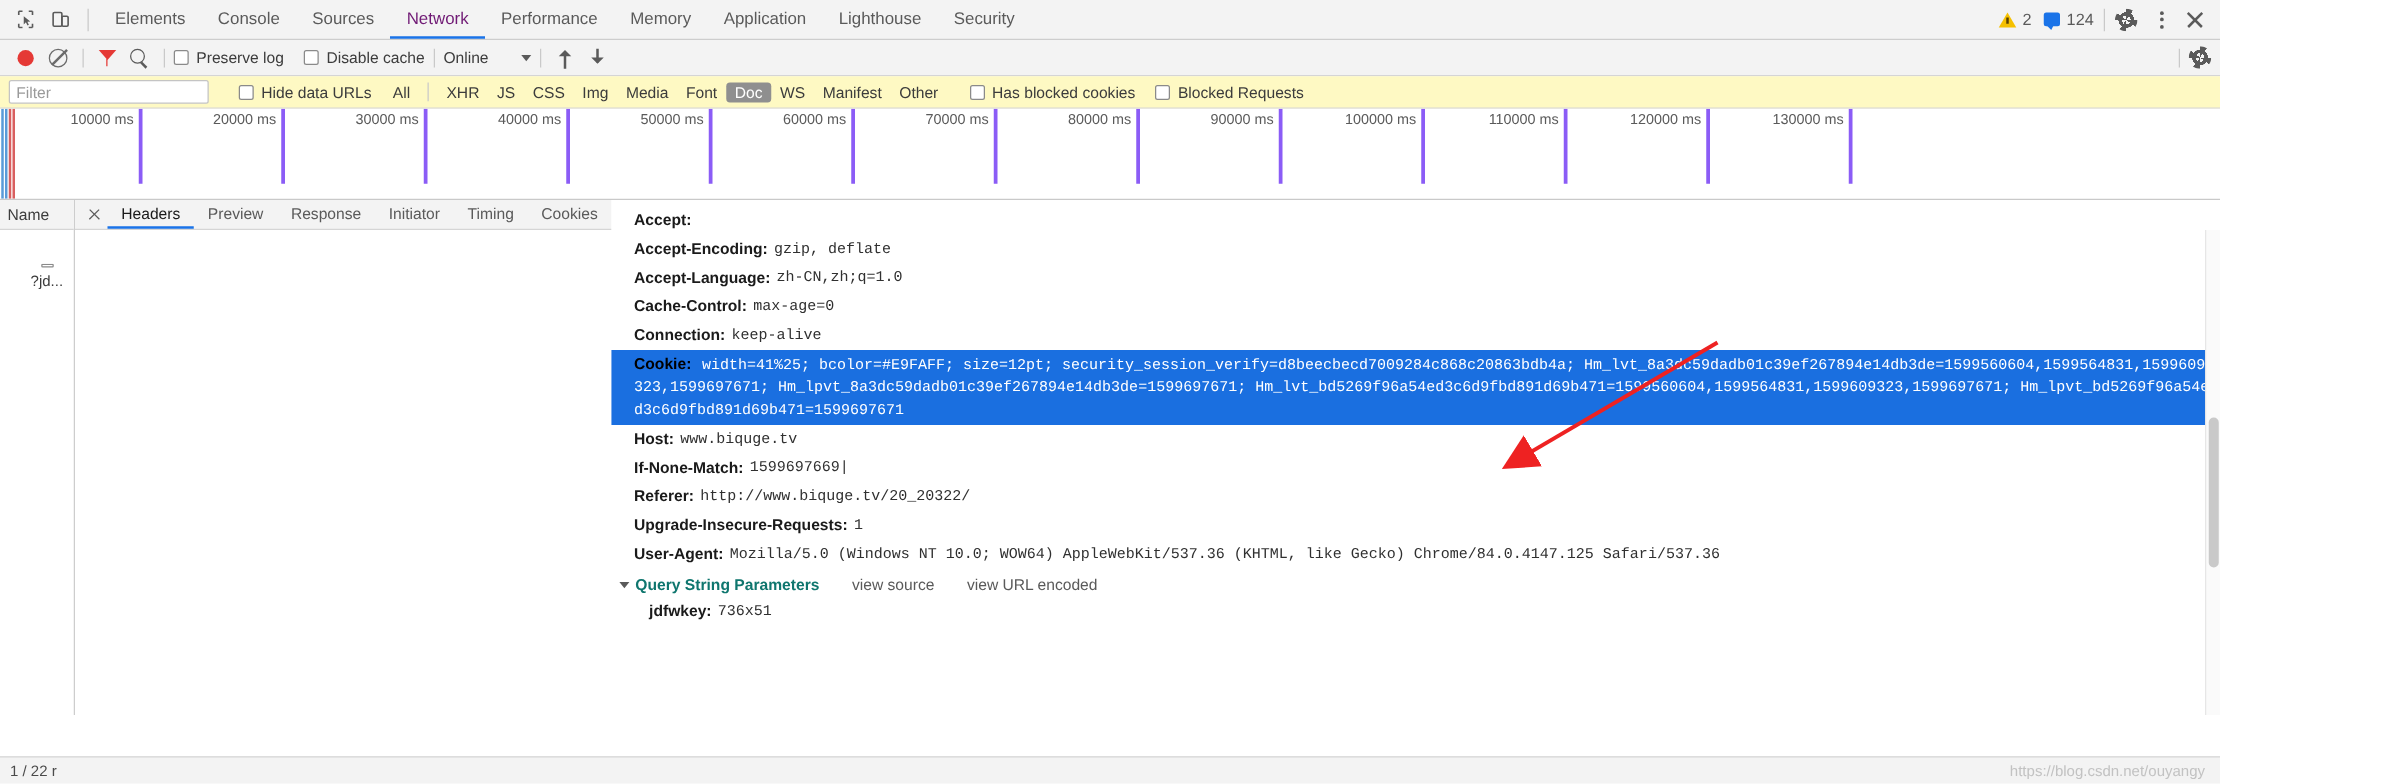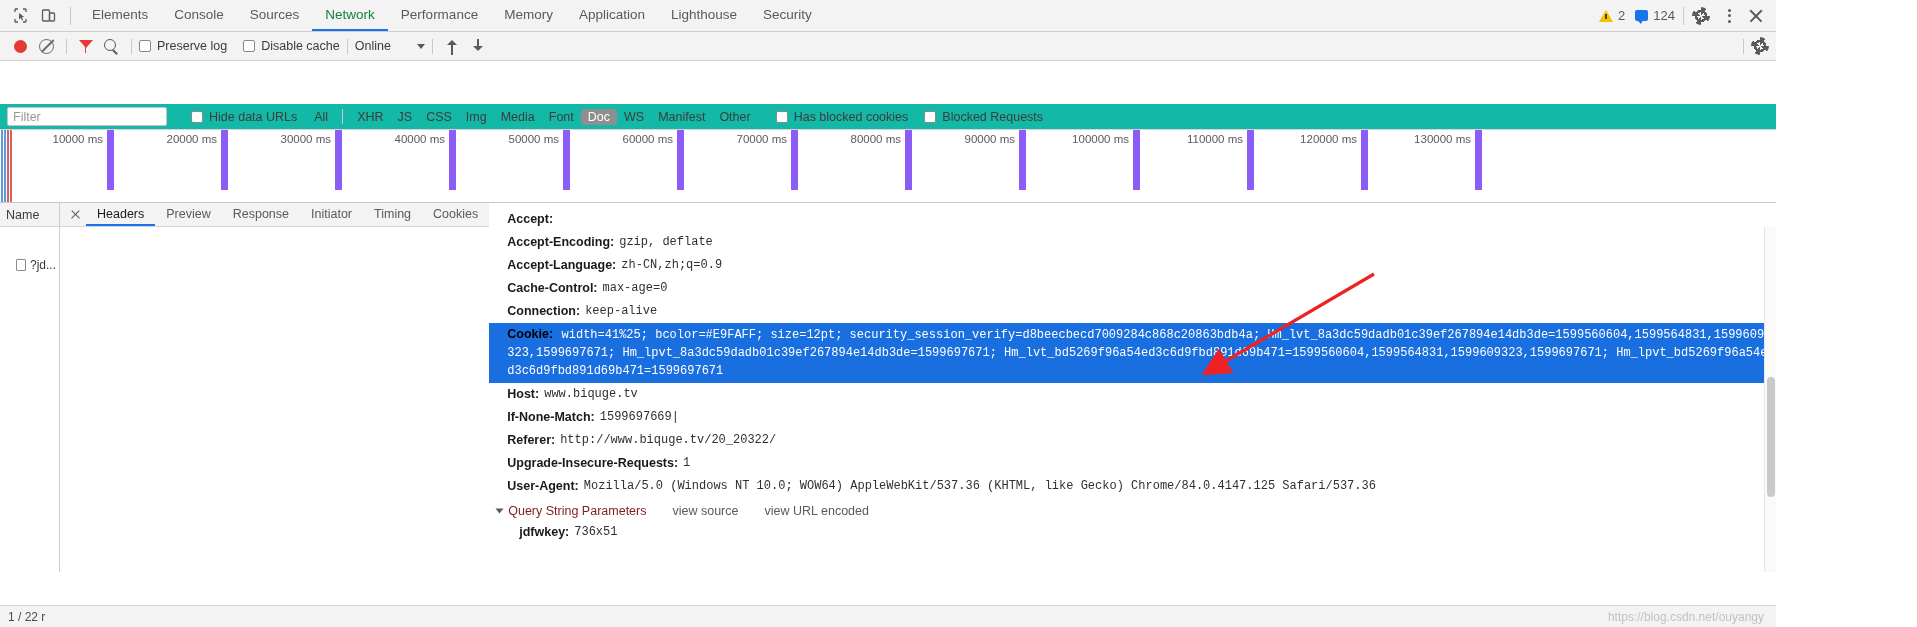--- a/index.html
+++ b/index.html
@@ -30,21 +30,21 @@
   }
   .vdiv { width: 1px; height: 18px; background: #c9c9c9; margin: 0 8px; }
   .tabs { display: flex; align-items: center; height: 100%; }
   .tab {
     padding: 0 13px; height: 100%;
     display: flex; align-items: center;
     font-size: 13.5px; color: #5a5a5a;
     cursor: pointer; white-space: nowrap;
     border-bottom: 2px solid transparent;
   }
-  .tab.active { color: #15803d; border-bottom: 2px solid #1a73e8; }
+  .tab.active { color: #701a75; border-bottom: 2px solid #1a73e8; }
   .topbar-right { margin-left: auto; display: flex; align-items: center; padding-right: 4px; }
   .warn-group { display: flex; align-items: center; gap: 5px; font-size: 13px; color: #5a5a5a; }
   .warn-tri { width:0;height:0;border-left:7px solid transparent;border-right:7px solid transparent;border-bottom:12px solid #f5c000; position:relative; }
   .warn-tri::after{content:"";position:absolute;left:-1px;top:4px;width:2px;height:5px;background:#5a4000;}
   .msg-box { width: 13px; height: 11px; background:#1a73e8; border-radius:2px; position: relative; }
   .msg-box::after{content:"";position:absolute;bottom:-3px;left:2px;border-left:4px solid transparent;border-right:2px solid transparent;border-top:4px solid #1a73e8;}
   .gear {
     width: 18px; height: 18px; cursor: pointer;
     background:
       radial-gradient(circle at 50% 50%, transparent 0 3.6px, #5a5a5a 3.6px 6.2px, transparent 6.3px),
@@ -82,24 +82,24 @@
   .arr { width:16px;height:16px;position:relative;cursor:pointer;}
   .arr::before{content:"";position:absolute;left:6.5px;top:2px;width:2px;height:11px;background:#5a5a5a;}
   .arr-up::after{content:"";position:absolute;left:2.5px;top:2px;border-left:5px solid transparent;border-right:5px solid transparent;border-bottom:5.5px solid #5a5a5a;}
   .arr-dn::after{content:"";position:absolute;left:2.5px;top:7.5px;border-left:5px solid transparent;border-right:5px solid transparent;border-top:5.5px solid #5a5a5a;}
   .arr-up::before{top:6px;} .arr-dn::before{top:1px;}
 
   
   .filterrow {
     height: 26px; min-height: 26px;
     display: flex; align-items: center;
-    background: #14b8a6;
+    background: #fef9c3;
     border-bottom: 1px solid #d5d5d5;
     padding: 0 7px; gap: 0;
-    font-size: 12.5px; color: #3c3c3c; margin-top: 43px;
+    font-size: 12.5px; color: #3c3c3c;
   }
   .filter-input {
     width: 160px; height: 19px;
     border: 1px solid #c4c4c4; background: #fff;
     border-radius: 2px; font-size: 12.5px;
     padding: 0 5px; color: #333;
     font-family: "Liberation Sans", sans-serif;
     outline: none;
   }
   .filter-input::placeholder { color: #9a9a9a; }
@@ -112,21 +112,21 @@
 
   
   .timeline {
     height: 73px; min-height: 73px;
     position: relative; background: #fff;
     border-bottom: 1px solid #c9c9c9;
     overflow: hidden;
   }
   .tl-cell {
     position: absolute; top: 0; bottom: 12px;
-    border-right: 7px solid #8b5cf6;
+    border-right: 3px solid #8b5cf6;
   }
   .tl-label {
     position: absolute; top: 3px; right: 4px;
     font-size: 11.5px; color: #5a5a5a; white-space: nowrap;
   }
   .tl-bars { position: absolute; left:0; top:0; bottom:0; width: 12px; }
   .tl-bars i { position:absolute; top:0; bottom:0; width:1.6px; display:block; }
   .tl-dot { position:absolute; width:3px;height:3px;border-radius:50%;background:#90b4e8; }
 
   
@@ -139,21 +139,21 @@
     gap: 27px;
   }
   .namecol-hd {
     height: 24px; min-height:24px; display: flex; align-items: center;
     padding-left: 6px; font-size: 12.5px; color: #3c3c3c;
     background: #f3f3f3; border-bottom: 1px solid #d5d5d5;
   }
   .namecol-body { flex: 1; overflow: hidden; }
   .name-row {
     height: 21px; display: flex; align-items: center; gap: 4px;
-    padding-left: 16px; font-size: 12px; color: #3c3c3c; cursor: pointer;
+    padding-left: 16px; font-size: 12px; color: #3c3c3c; cursor: pointer; flex-direction: column;
   }
   .doc-ic { width:10px;height:12px;border:1.3px solid #8a8a8a;border-radius:1px;background:#fff;display:inline-block;}
 
   .detail { flex: 1; display: flex; min-width: 0; background: #fff; position: relative; }
   .detail-tabs {
     height: 24px; min-height: 24px;
     display: flex; align-items: center;
     background: #f3f3f3; border-bottom: 1px solid #d5d5d5;
     padding-left: 4px; font-size: 12.5px;
   }
@@ -183,21 +183,21 @@
     background: #1a6fe0; padding-left: 18px; padding-right: 8px;
     white-space: normal; display:block;
   }
   .hrow.hl .hkey { color:#000000; }
   .hrow.hl .hval { color:#fff; word-break: break-all; }
   .qsp {
     display:flex; align-items:center; gap:0;
     padding: 6px 0 3px 8px; font-size:12.5px;
   }
   .tri-open { width:0;height:0;border-left:5px solid #5a5a5a;border-top:4px solid transparent;border-bottom:4px solid transparent;transform:rotate(90deg);margin-right:6px;}
-  .qsp-title{font-weight:normal;color:#7f1d1d;}
+  .qsp-title{font-weight:bold;color:#0f766e;}
   .qsp-link{color:#5a5a5a;margin-left:26px;cursor:pointer;}
 
   
   .scrollbar {
     position:absolute; right:0; top:24px; bottom:0; width:12px;
     background:#fafafa; border-left:1px solid #e6e6e6;
   }
   .scrollthumb {
     position:absolute; left:2px; width:8px; top:150px; height:120px;
     background:#c9c9c9; border-radius:4px; cursor:pointer;
@@ -446,21 +446,21 @@
       <div class="hdr-body">
         <div class="hrow">
           <span class="hkey">Accept:</span>
         </div>
         <div class="hrow">
           <span class="hkey">Accept-Encoding:</span>
           <span class="hval">gzip, deflate</span>
         </div>
         <div class="hrow">
           <span class="hkey">Accept-Language:</span>
-          <span class="hval">zh-CN,zh;q=0.9</span>
+          <span class="hval">zh-CN,zh;q=1.0</span>
         </div>
         <div class="hrow">
           <span class="hkey">Cache-Control:</span>
           <span class="hval">max-age=0</span>
         </div>
         <div class="hrow">
           <span class="hkey">Connection:</span>
           <span class="hval">keep-alive</span>
         </div>
         <div class="hrow hl">

